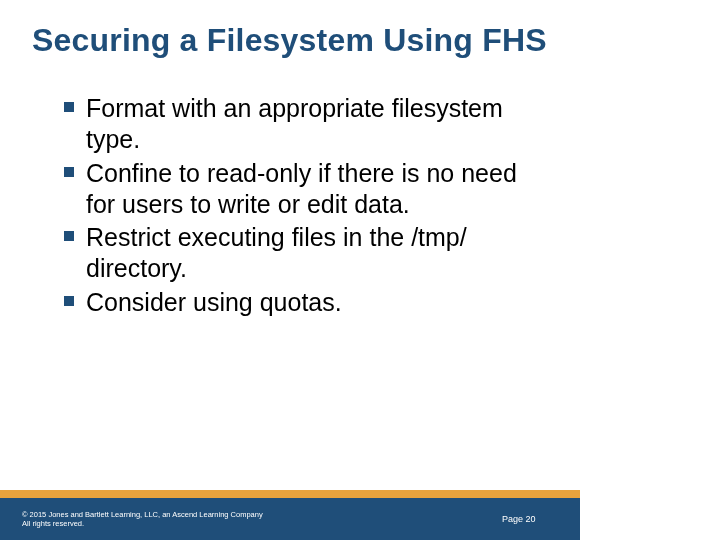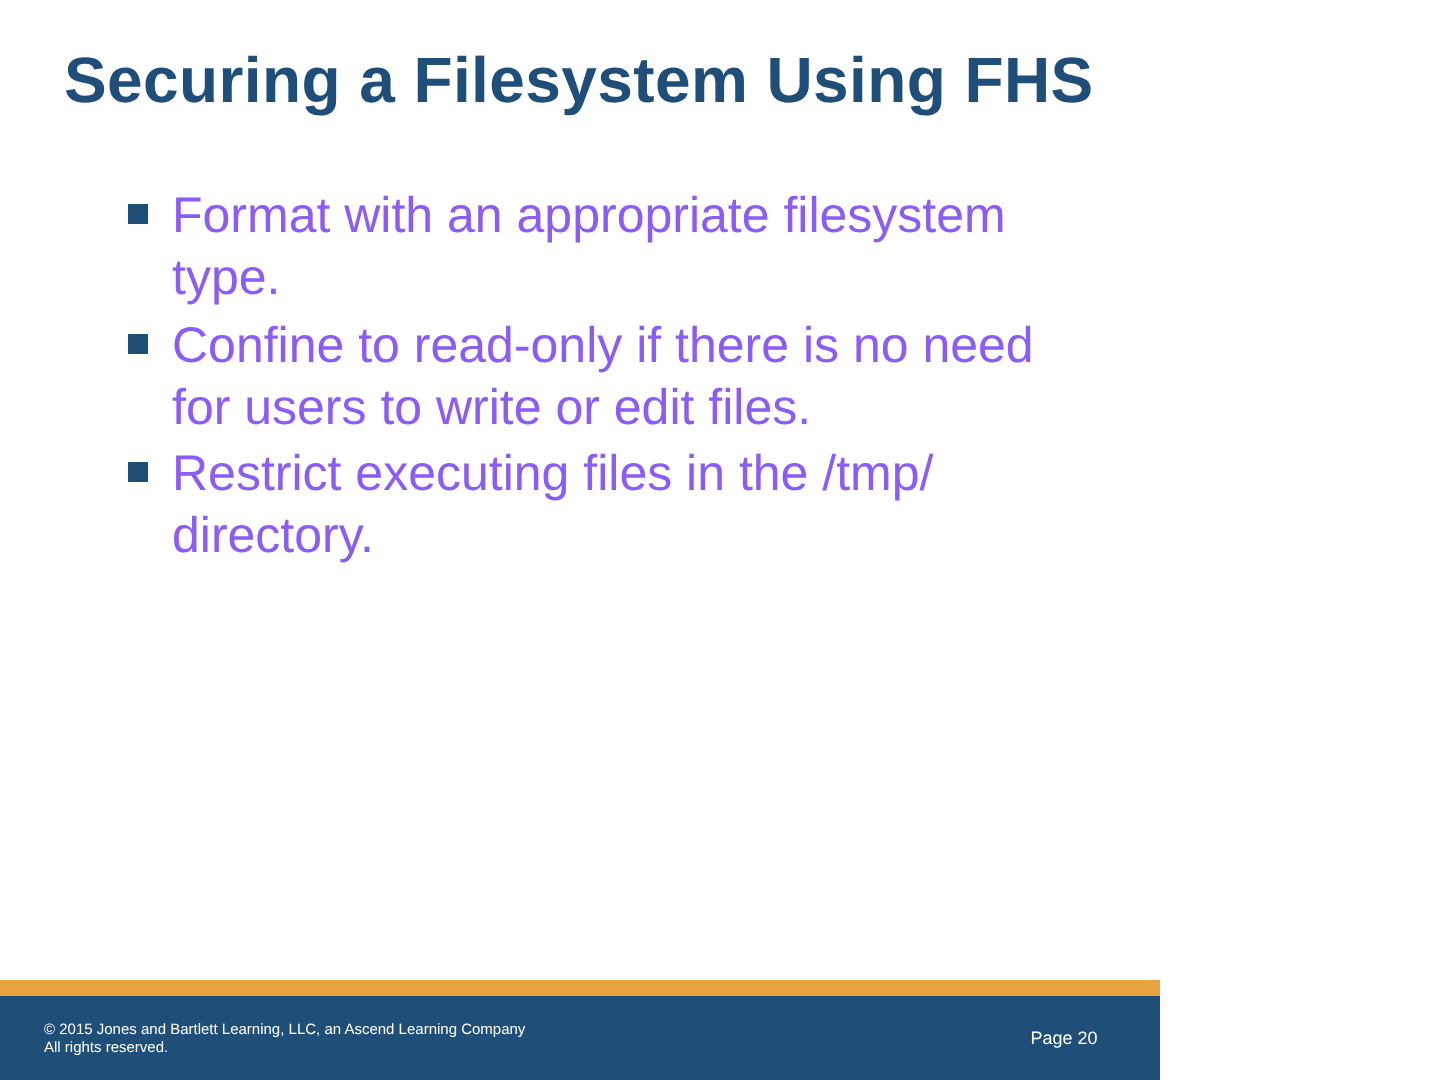--- a/index.html
+++ b/index.html
@@ -17,21 +17,21 @@
     letter-spacing: 0.2px;
   }
   .content {
     flex: 1;
     padding: 24px 40px 0 64px;
   }
   .bullet-list { list-style: none; }
   .bullet-list li {
     position: relative;
     font-size: 25px;
-    color: #8b5cf6;
+    color: #000000;
     line-height: 1.25;
     margin-bottom: 2px;
     padding-left: 22px;
   }
   .bullet-list li::before {
     content: "";
     position: absolute;
     left: 0; top: 9px;
     width: 10px; height: 10px;
     background: #1f4e79;
@@ -56,35 +56,36 @@
     font-size: 9px;
   }
   .footer-center {
     flex: 1;
     font-size: 7.5px;
     line-height: 1.25;
   }
   .footer-center div { white-space: nowrap; }
   .footer-right {
     flex: 0 0 60px;
-    text-align: center;
+    text-align: left;
     font-size: 9px;
   }
 </style>
 </head>
 <body>
 
 <div class="slide">
   <h1 class="title">Securing a Filesystem Using FHS</h1>
 
   <div class="content">
     <ul class="bullet-list">
       <li>Format with an appropriate filesystem type.</li>
-      <li>Confine to read-only if there is no need for users to write or edit files.</li>
+      <li>Confine to read-only if there is no need for users to write or edit data.</li>
       <li>Restrict executing files in the /tmp/ directory.</li>
+      <li>Consider using quotas.</li>
     </ul>
   </div>
 
   <div class="footer">
     <div class="footer-accent"></div>
     <div class="footer-center">
       <div>© 2015 Jones and Bartlett Learning, LLC, an Ascend Learning Company</div>
       <div>All rights reserved.</div>
     </div>
     <div class="footer-right">Page 20</div>

